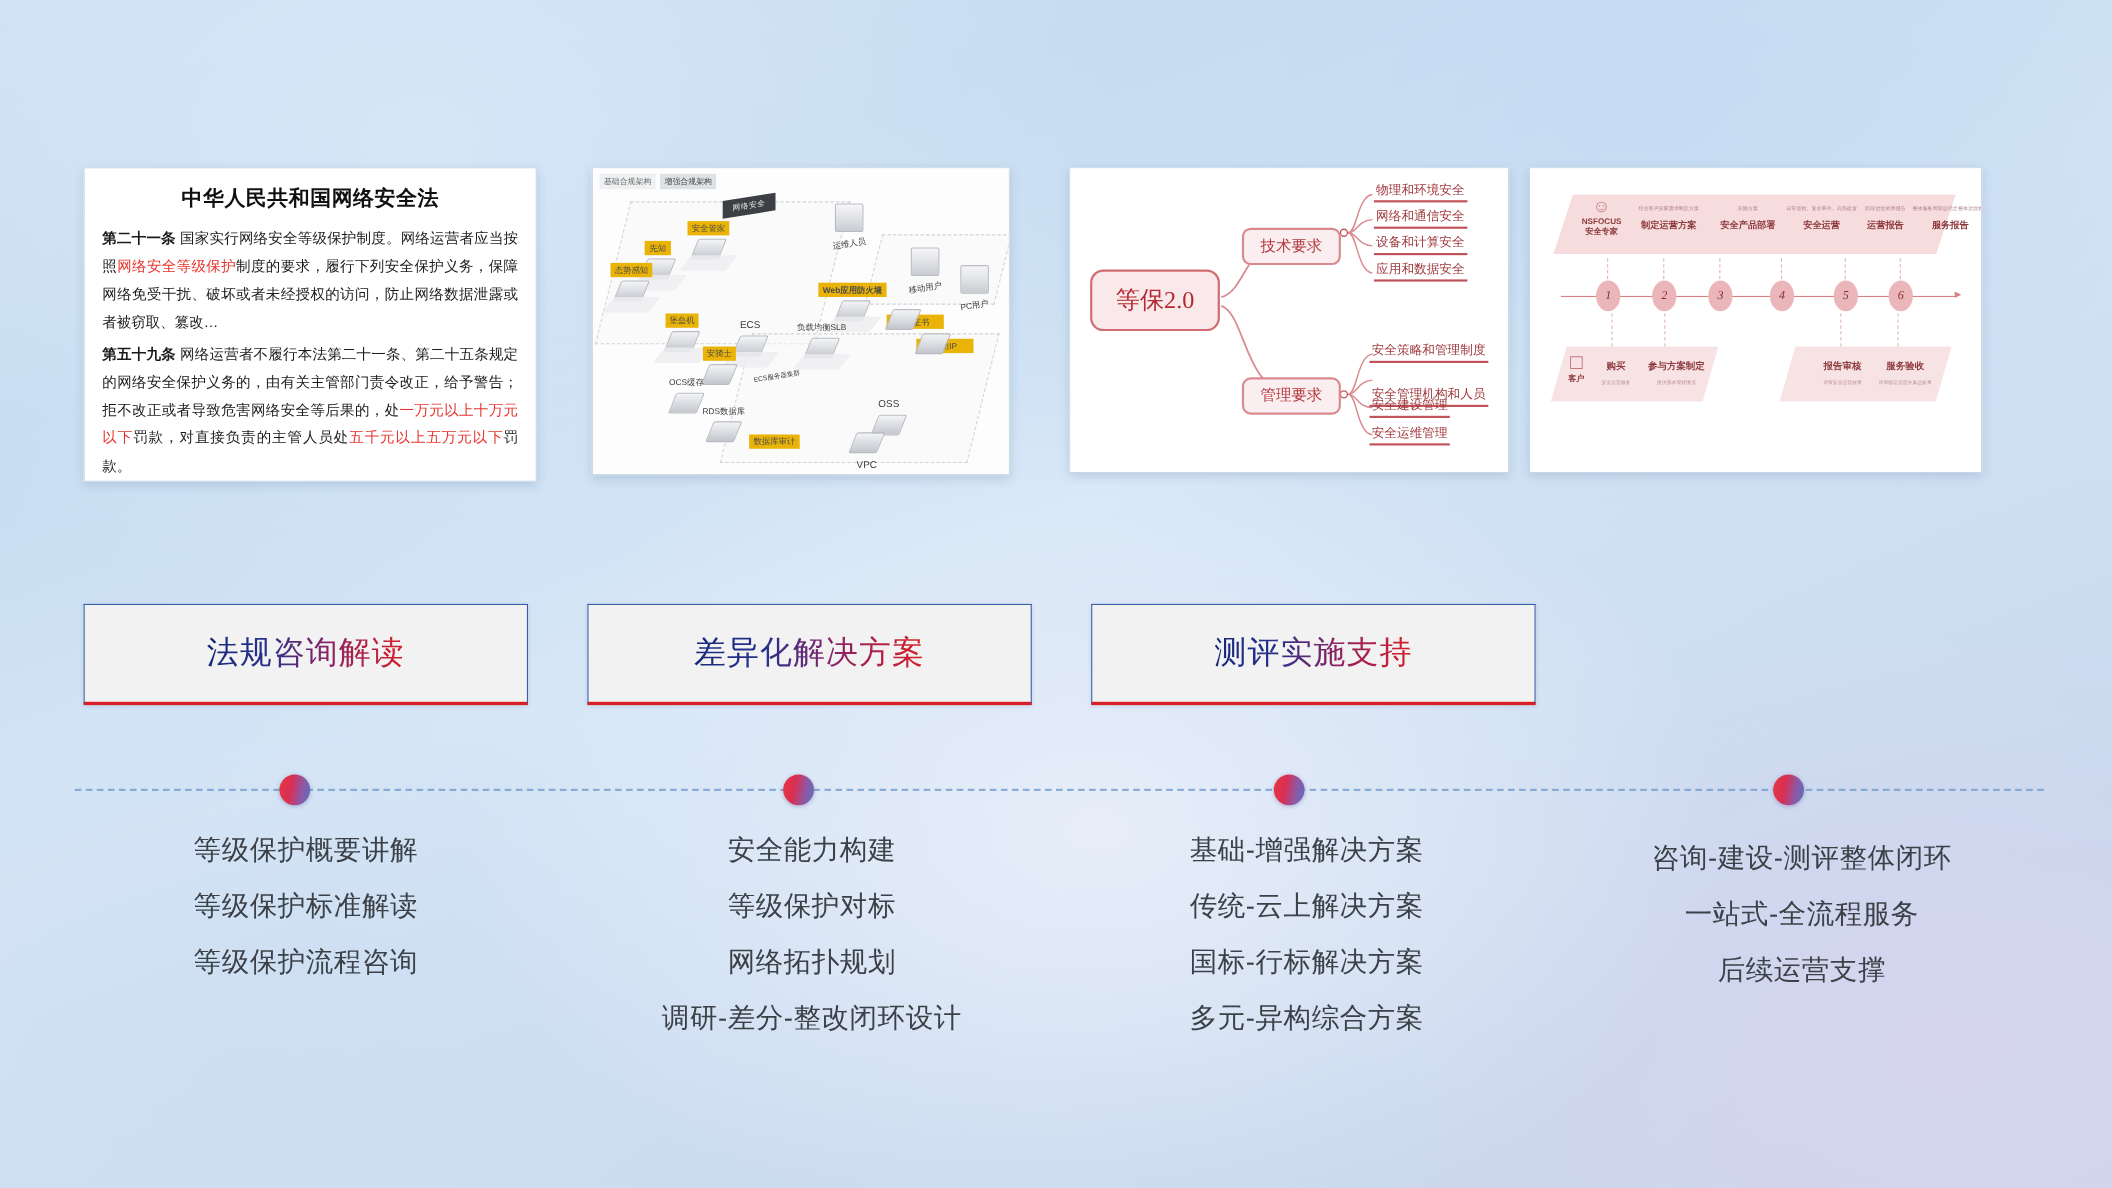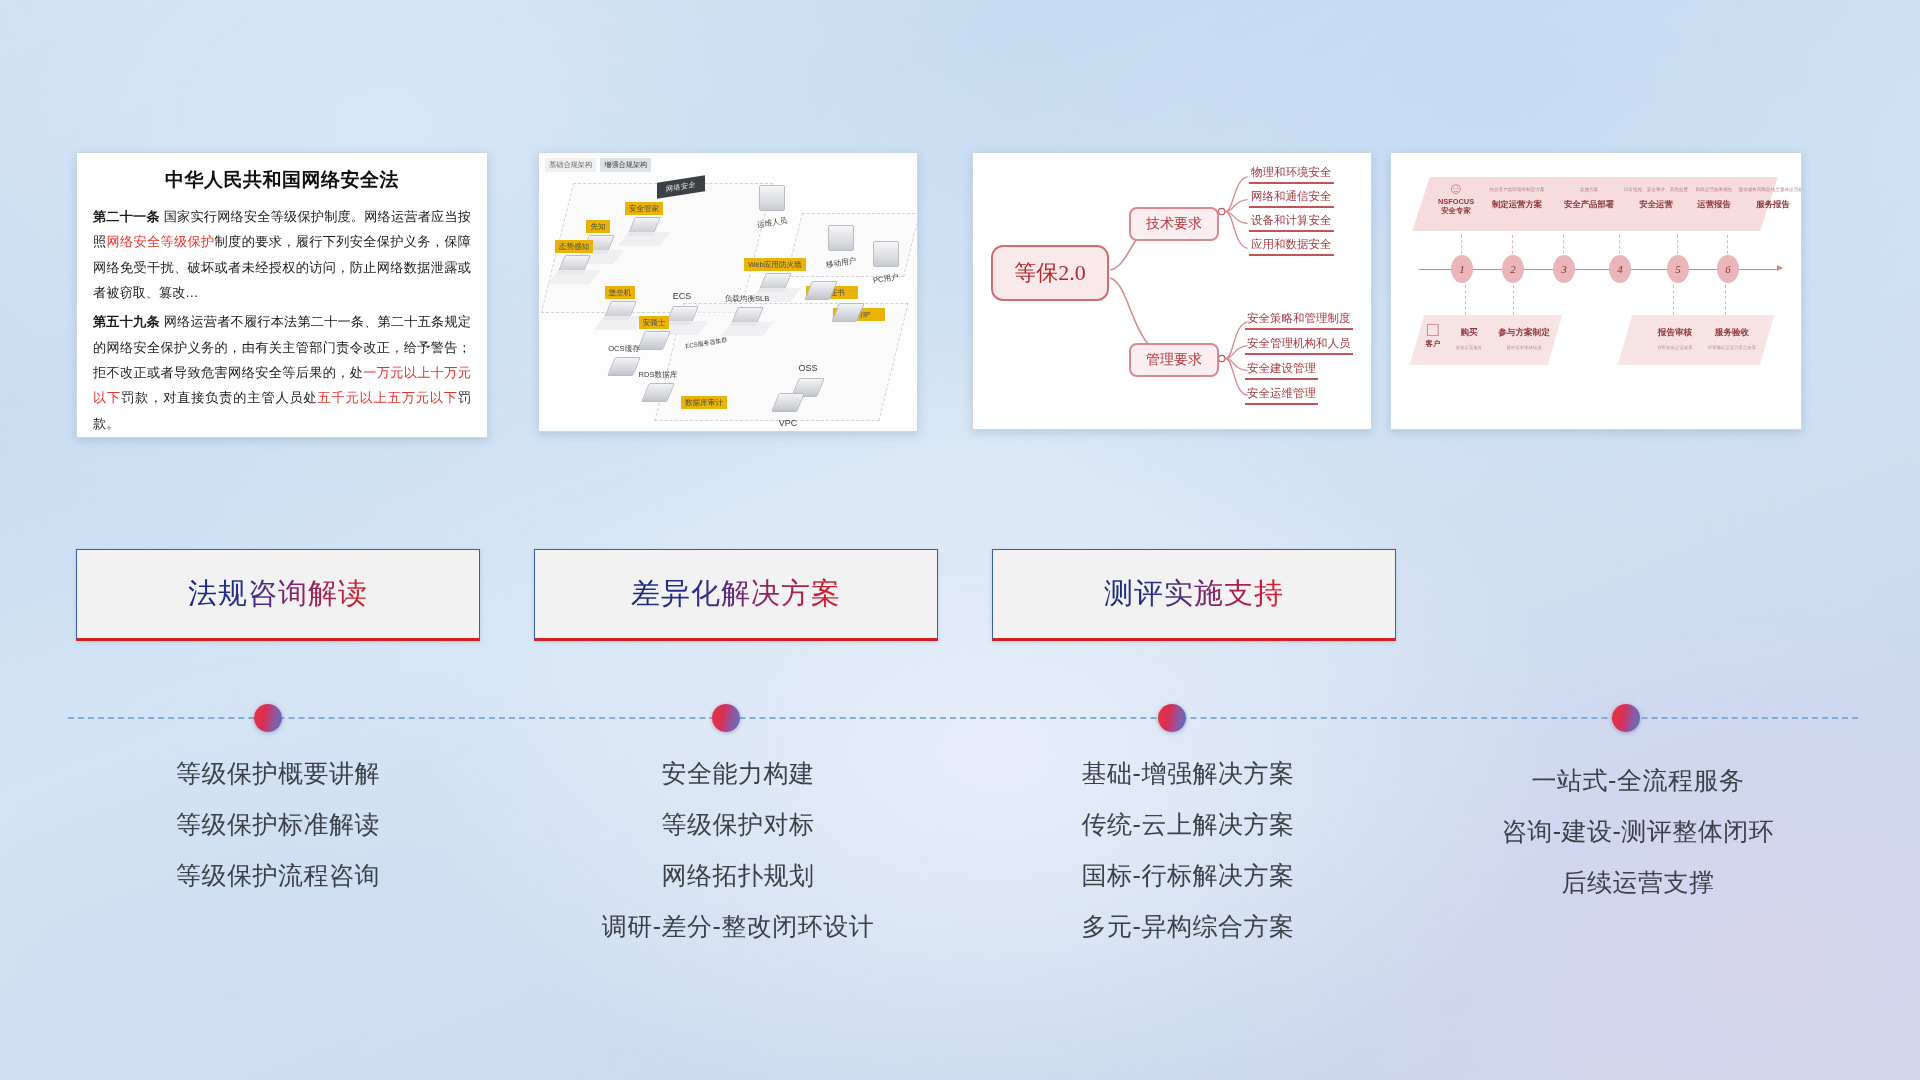--- a/index.html
+++ b/index.html
@@ -253,21 +253,21 @@
         </div>
         <div class="node" style="left:196px; top:30px;">
           <div class="ico tall"></div><span class="lbl plain rot">运维人员</span>
         </div>
         <div class="node" style="left:265px; top:70px;">
           <div class="ico tall"></div><span class="lbl plain rot">移动用户</span>
         </div>
         <div class="node" style="left:310px; top:86px;">
           <div class="ico tall"></div><span class="lbl plain rot">PC用户</span>
         </div>
-        <div class="node" style="left:188px; top:100px; width:96px;">
+        <div class="node" style="left:188px; top:100px; width:96px;font-weight:bold;">
           <span class="lbl">Web应用防火墙</span><div class="ico"></div><div class="pad"></div>
         </div>
         <div class="node" style="left:245px; top:126px;">
           <div class="ico"></div>
             <span class="lbl" style="margin-top:-14px; margin-left:22px; display:block;">CA证书</span>
         </div>
         <div class="node" style="left:272px; top:148px;">
           <div class="ico"></div>
             <span class="lbl" style="margin-top:-14px; margin-left:22px; display:block;">高防IP</span>
         </div>
@@ -321,21 +321,21 @@
         <div class="root">等保2.0</div>
         <div class="branch b1">技术要求</div>
         <div class="branch b2">管理要求</div>
 
         <div class="leaf" style="left:276px; top:12px;">物理和环境安全</div>
         <div class="leaf" style="left:276px; top:36px;">网络和通信安全</div>
         <div class="leaf" style="left:276px; top:60px;">设备和计算安全</div>
         <div class="leaf" style="left:276px; top:84px;">应用和数据安全</div>
 
         <div class="leaf" style="left:272px; top:158px;">安全策略和管理制度</div>
-        <div class="leaf" style="left:272px; top:183px;">安全管理机构和人员</div>
+        <div class="leaf" style="left:272px; top:198px;">安全管理机构和人员</div>
         <div class="leaf" style="left:272px; top:208px;">安全建设管理</div>
         <div class="leaf" style="left:272px; top:233px;">安全运维管理</div>
       </div>
     </div>
 
     <div class="card c4">
       <div class="proc">
         <div class="band"></div>
         <div class="band-inner">
           <div class="person" style="left:8px; top:4px; width:54px;">
@@ -447,19 +447,19 @@
       <div class="item">网络拓扑规划</div>
       <div class="item">调研-差分-整改闭环设计</div>
     </div>
     <div class="col l3">
       <div class="item">基础-增强解决方案</div>
       <div class="item">传统-云上解决方案</div>
       <div class="item">国标-行标解决方案</div>
       <div class="item">多元-异构综合方案</div>
     </div>
     <div class="col l4">
+      <div class="item">咨询-建设-测评整体闭环</div>
       <div class="item">一站式-全流程服务</div>
-      <div class="item">咨询-建设-测评整体闭环</div>
       <div class="item">后续运营支撑</div>
     </div>
   </div>
 
 </div>
 
 </body></html>

